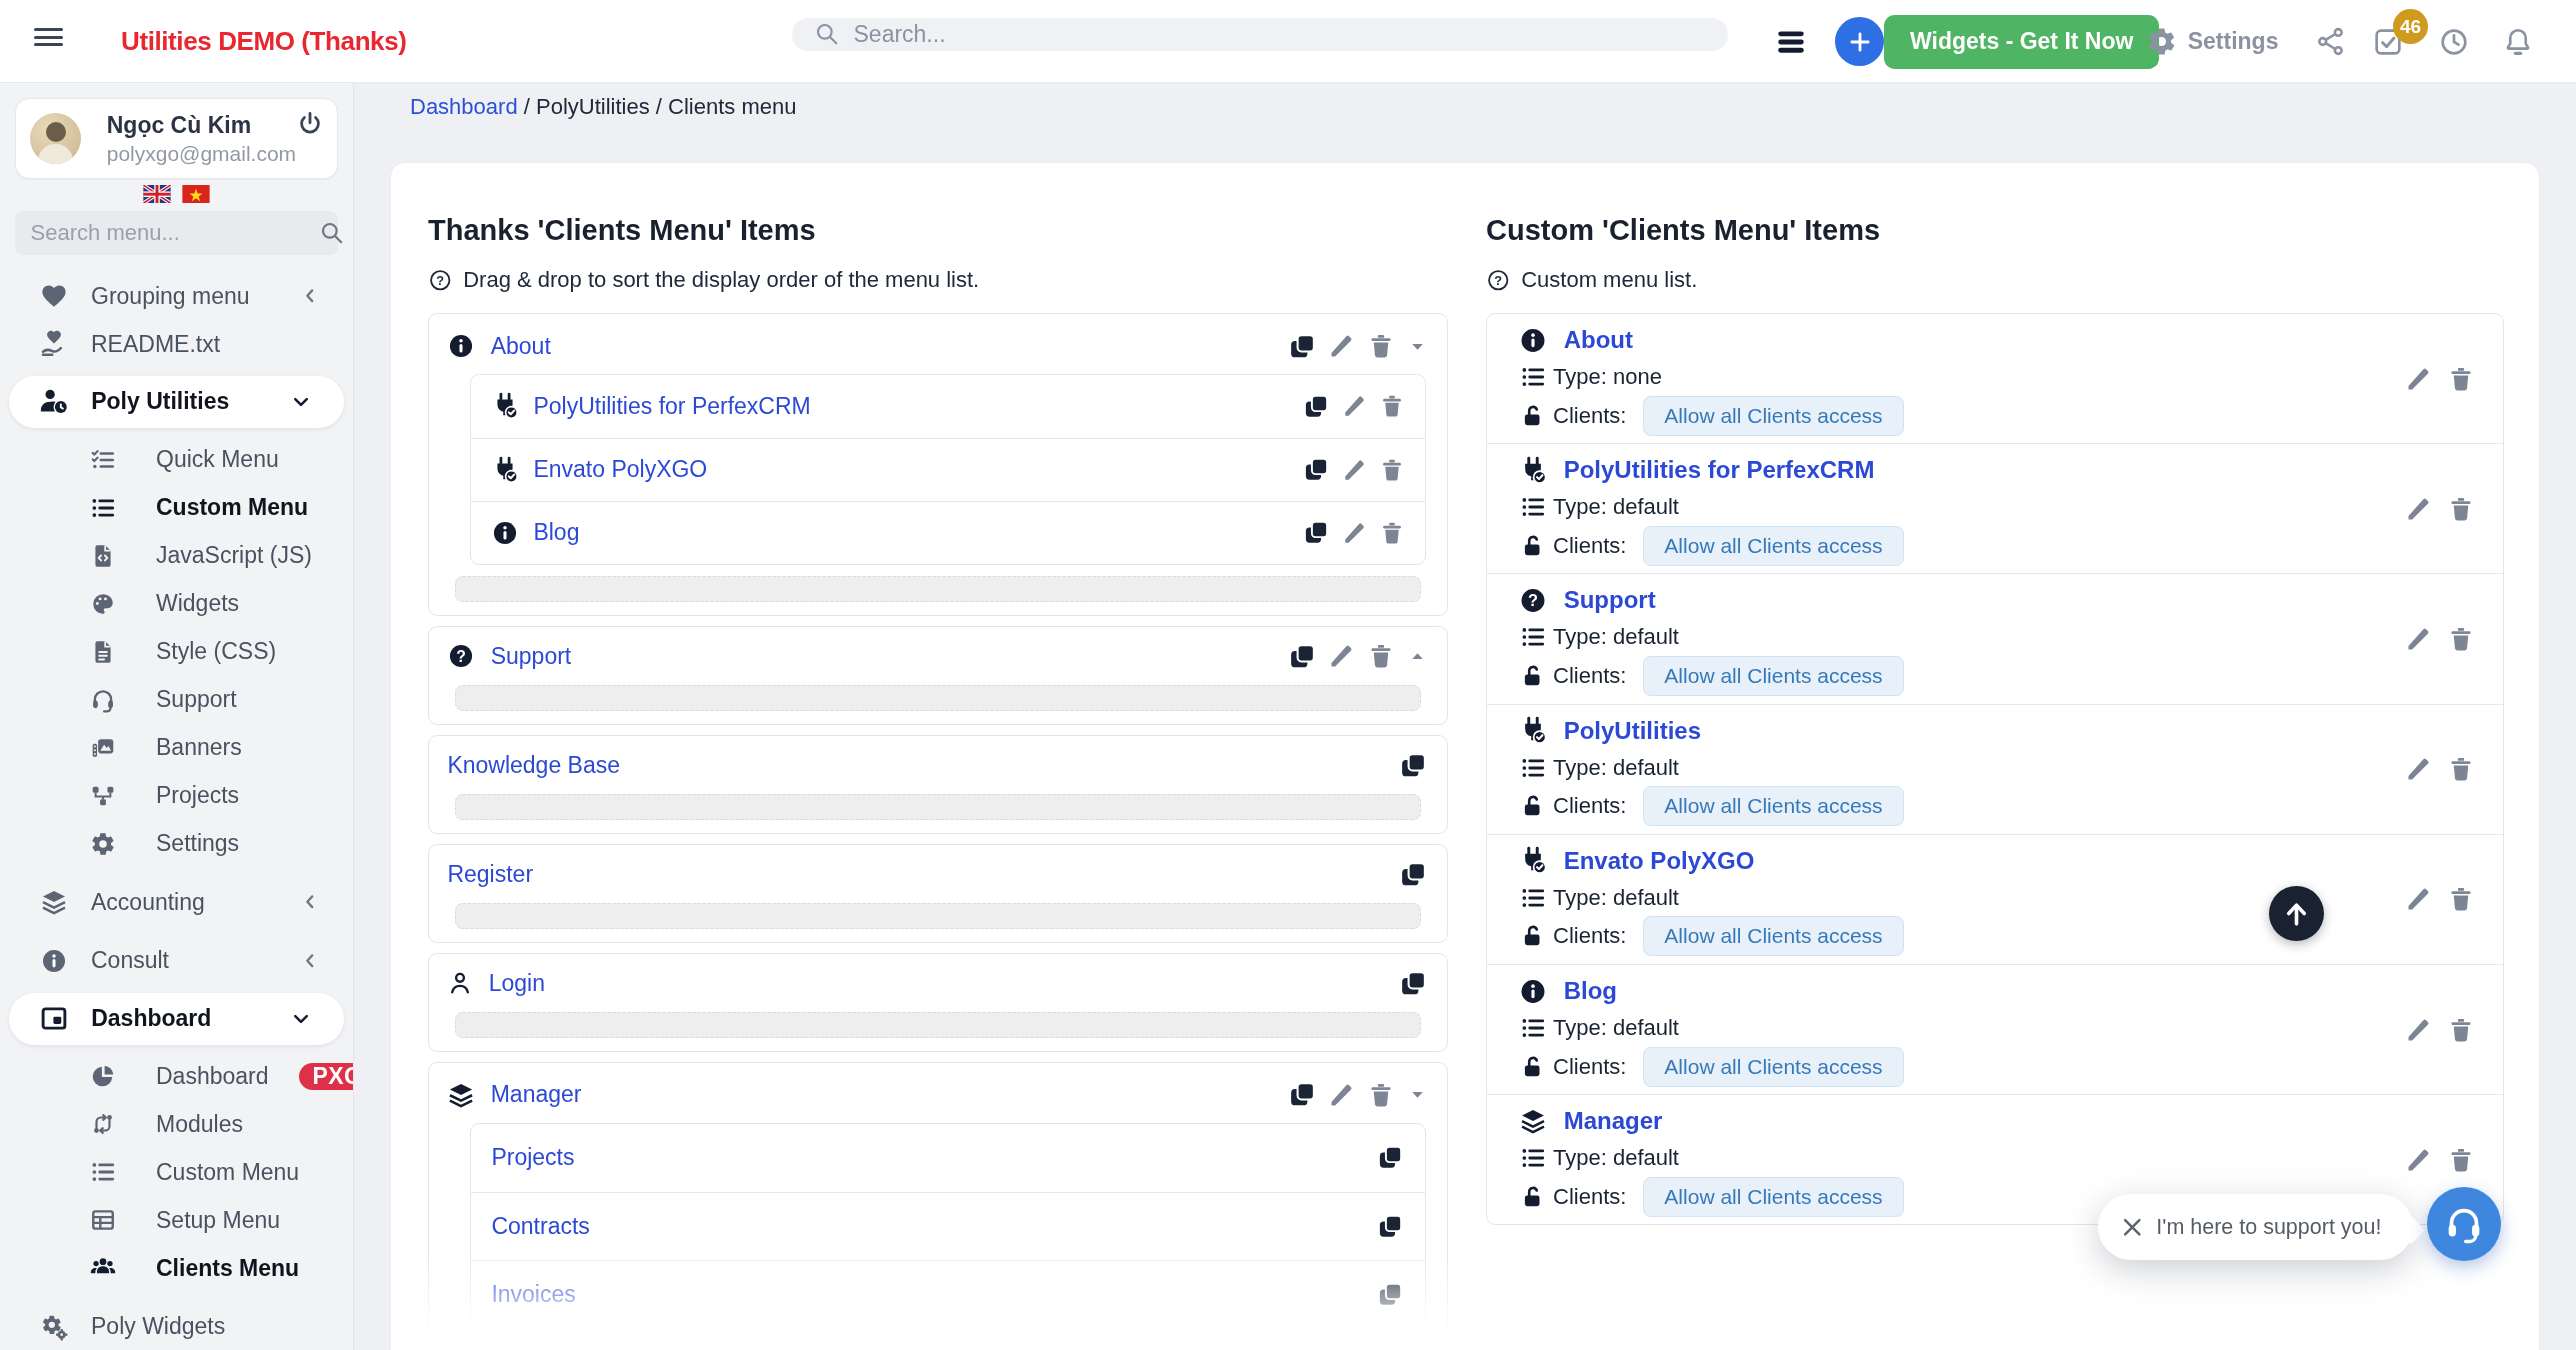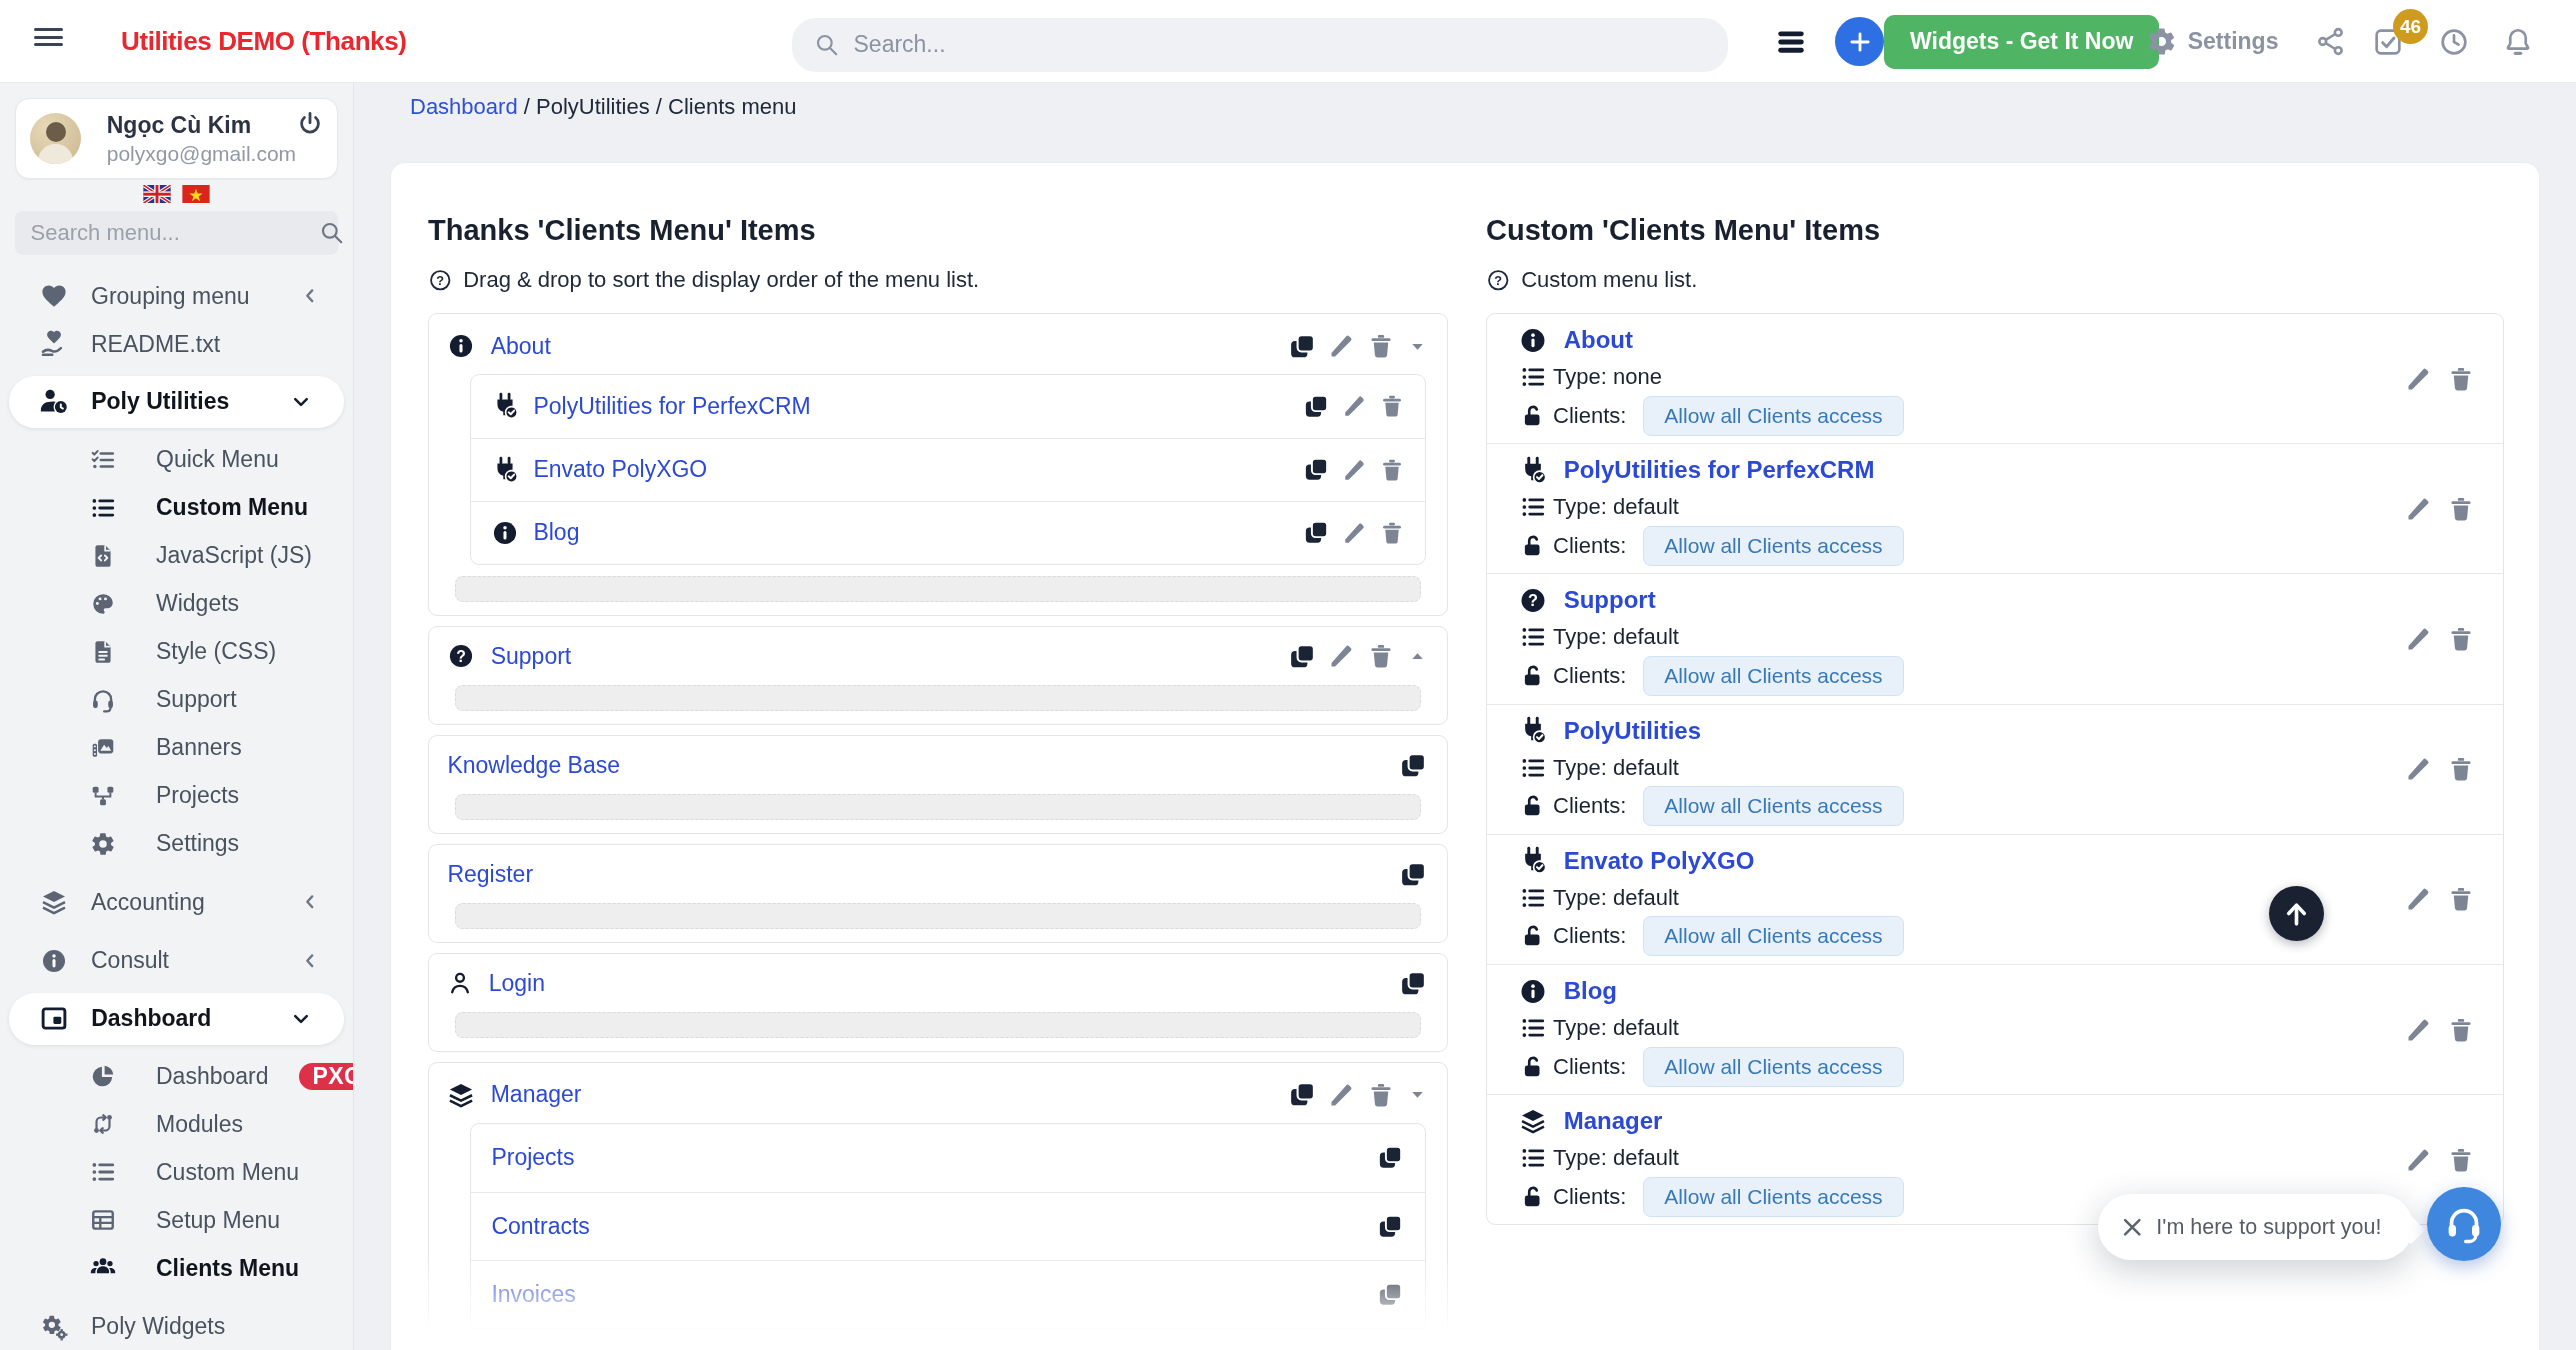--- a/index.html
+++ b/index.html
@@ -5,21 +5,21 @@
   * { margin:0; padding:0; box-sizing:border-box; }
   html,body { width:2576px; height:1350px; }
   body { font-family:"Liberation Sans", sans-serif; background:#eef0f3; overflow:hidden; position:relative; color:#20293a; }
   .ic { display:inline-block; vertical-align:middle; flex:none; }
 
   
   .topbar { position:absolute; left:0; top:0; width:2576px; height:83px; background:#ffffff; border-bottom:0.8px solid #e8eaee; z-index:40; }
   .tb-burger { position:absolute; left:34px; top:28px; width:29px; cursor:pointer; }
   .tb-burger i { display:block; height:3.1px; background:#3a4454; border-radius:1.5px; margin-bottom:4.6px; }
   .brand { position:absolute; left:121px; top:50%; transform:translateY(-50%); font-size:26px; font-weight:700; letter-spacing:-0.4px; color:#e8282e; white-space:nowrap; }
-  .tb-search { position:absolute; left:792px; top:17.6px; width:936px; height:54px; background:#f0f1f4; border-radius:24px; display:flex; align-items:center; padding:0 21.5px; color:#8b93a2; }
+  .tb-search { position:absolute; left:792px; top:17.6px; width:936px; height:33px; background:#f0f1f4; border-radius:24px; display:flex; align-items:center; padding:0 21.5px; color:#8b93a2; }
   .tb-search input { border:none; outline:none; background:transparent; font-size:23px; margin-left:14px; width:767px; color:#394150; font-family:"Liberation Sans",sans-serif; }
   .tb-search input::placeholder { color:#8b93a2; }
   .tb-sort { position:absolute; left:1774px; top:24.5px; color:#141c2f; }
   .tb-plus { position:absolute; left:1835px; top:17px; width:49px; height:49px; border-radius:50%; background:#2f6fe4; display:flex; align-items:center; justify-content:center; color:#fff; }
   .tb-green { position:absolute; left:1884px; top:14.6px; height:54px; padding:0 26px; background:#4fb463; border:none; border-radius:10.7px; color:#fff; font-size:23px; font-weight:700; font-family:"Liberation Sans",sans-serif; cursor:pointer; }
   .tb-settings { position:absolute; left:2146px; top:0; height:83px; display:flex; align-items:center; gap:10.7px; color:#8b92a1; font-size:23px; font-weight:600; cursor:pointer; }
   .tb-iconbtn { position:absolute; top:0; height:83px; display:flex; align-items:center; color:#8b92a1; cursor:pointer; }
   .tb-share { left:2315px; } .tb-check { left:2372px; } .tb-clock { left:2438px; } .tb-bell { left:2502px; }
   .tb-badge { position:absolute; left:2393px; top:9.2px; min-width:35px; height:35px; border-radius:17.6px; background:#cf9b1f; color:#fff; font-size:19px; font-weight:700; display:flex; align-items:center; justify-content:center; padding:0 6.1px; z-index:2; }
 

